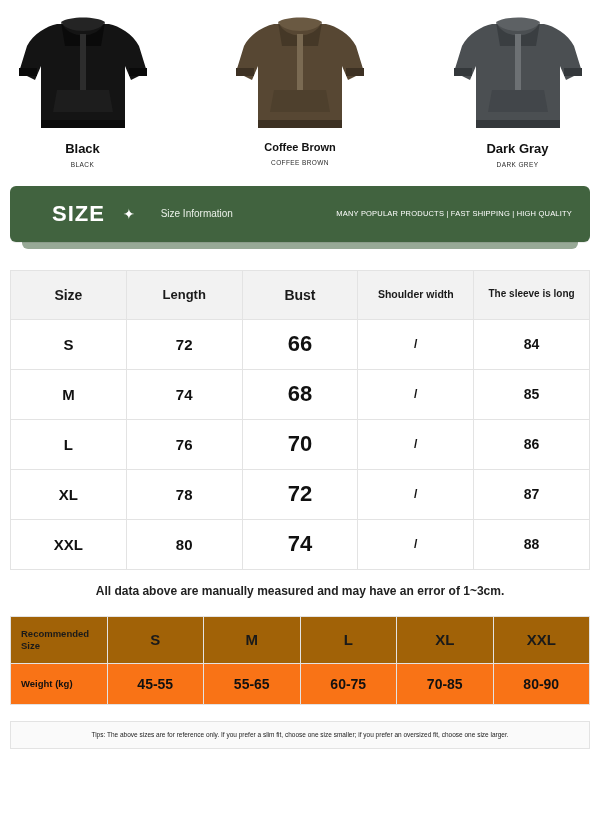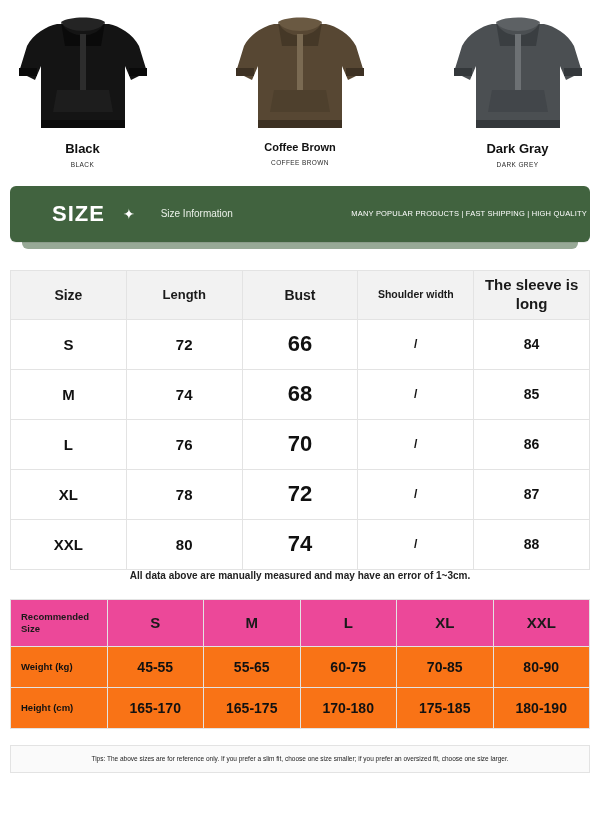--- a/index.html
+++ b/index.html
@@ -103,21 +103,21 @@
     font-size: 14px;
     line-height: 1;
   }
   .size-info {
     margin-left: 26px;
     font-size: 10px;
     color: #eaf0e8;
   }
   .banner-right {
     position: absolute;
-    right: 3px;
+    right: 18px;
     font-size: 7.5px;
     color: #ffffff;
     letter-spacing: 0.2px;
   }
 
   
   .m-table {
     margin: 28px 10px 0 10px;
     border-collapse: collapse;
     width: 580px;
@@ -131,53 +131,54 @@
   .m-table thead th {
     background: #f2f2f2;
     height: 46px;
     font-weight: bold;
     color: #1a1a1a;
   }
   .m-table thead th.c0 { font-size: 14px; }
   .m-table thead th.c1 { font-size: 13px; }
   .m-table thead th.c2 { font-size: 14px; }
   .m-table thead th.c3 { font-size: 10.5px; line-height: 1.25; }
-  .m-table thead th.c4 { font-size: 15px; line-height: 1.25; }
+  .m-table thead th.c4 { font-size: 10px; line-height: 1.25; }
   .m-table tbody td {
     height: 47px;
     background: #ffffff;
     font-weight: bold;
   }
   .m-table tbody td.sz  { font-size: 15px; }
   .m-table tbody td.len { font-size: 15px; }
   .m-table tbody td.bst { font-size: 22px; margin-left: 41px; }
   .m-table tbody td.sho { font-size: 12px; }
   .m-table tbody td.slv { font-size: 14px; }
 
   .note {
     text-align: center;
-    font-size: 10px;
+    font-size: 12px;
     color: #222;
+    margin-top: 14px;
     font-weight: bold;
   }
 
   
   .r-table {
     margin: 18px 10px 0 10px;
     border-collapse: collapse;
     width: 580px;
     table-layout: fixed;
   }
   .r-table th, .r-table td {
     border: 1px solid #e3e3e3;
     text-align: center;
     vertical-align: middle;
   }
   .r-table thead th {
-    background: #ec4899;
+    background: #a16207;
     height: 44px;
     font-weight: bold;
     color: #1a1a1a;
     font-size: 15px;
   }
   .r-table thead th.rh {
     font-size: 9.5px;
     line-height: 1.2;
     text-align: left;
     padding-left: 10px;
@@ -343,26 +344,18 @@
     </thead>
     <tbody>
       <tr>
         <td class="rlabel">Weight (kg)</td>
         <td>45-55</td>
         <td>55-65</td>
         <td>60-75</td>
         <td>70-85</td>
         <td>80-90</td>
       </tr>
-      <tr>
-        <td class="rlabel">Height (cm)</td>
-        <td>165-170</td>
-        <td>165-175</td>
-        <td>170-180</td>
-        <td>175-185</td>
-        <td>180-190</td>
-      </tr>
     </tbody>
   </table>
 
   <div class="tips">Tips: The above sizes are for reference only. If you prefer a slim fit, choose one size smaller; if you prefer an oversized fit, choose one size larger.</div>
 
 </div>
 
 </body></html>

